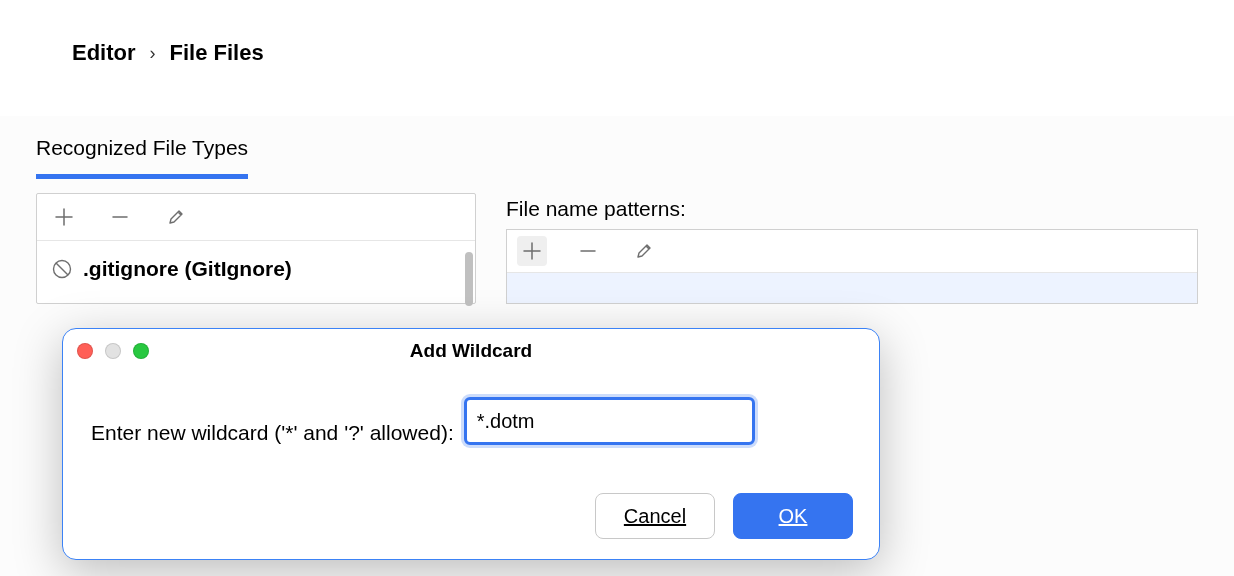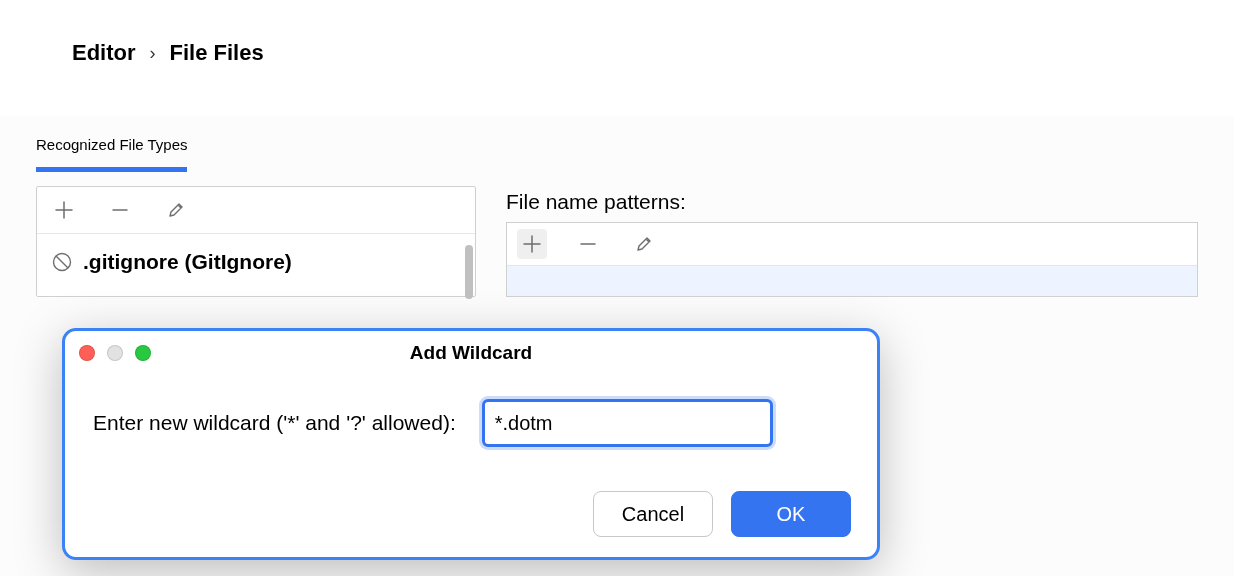--- a/index.html
+++ b/index.html
@@ -35,21 +35,21 @@
   }
   .content {
     background: #fcfcfc;
     height: 460px;
     margin: 0 -36px;
     padding: 0 36px;
   }
   .tabs {
     display: flex;
     gap: 50px;
-    font-size: 15px;
+    font-size: 21px;
     padding-top: 20px;
   }
   .tab {
     padding-bottom: 14px;
     cursor: pointer;
   }
   .tab.active {
     border-bottom: 5px solid #3574f0;
   }
   .panels {
@@ -131,21 +131,21 @@
   }
 
   
   .dialog {
     position: absolute;
     left: 62px;
     top: 328px;
     width: 818px;
     height: 232px;
     background: #fff;
-    border: 3px solid #3b82f6;
+    border: 1px solid #3b82f6;
     border-radius: 14px;
     box-shadow: 0 12px 48px rgba(0,0,0,0.25);
     overflow: hidden;
   }
   .dialog-titlebar {
     position: relative;
     height: 44px;
     display: flex;
     align-items: center;
     justify-content: center;
@@ -162,22 +162,22 @@
   .dot {
     width: 16px; height: 16px; border-radius: 50%;
     box-shadow: inset 0 0 0 1px rgba(0,0,0,0.12);
   }
   .dot.red { background: #ff5f57; }
   .dot.gray { background: #e2e2e2; }
   .dot.green { background: #28c840; }
   .dialog-body {
     padding: 24px 28px 0 28px;
     display: flex;
-    align-items: center;
-    gap: 26px;
+    align-items: flex-end;
+    gap: 10px;
     font-size: 21px;
   }
   .wildcard-input {
     flex: 0 0 270px;
     height: 48px;
     border: 3px solid #3574f0;
     border-radius: 6px;
     padding: 0 10px;
     font-size: 20px;
     font-family: inherit;
@@ -193,20 +193,21 @@
   }
   .btn {
     min-width: 120px;
     height: 46px;
     border-radius: 8px;
     font-size: 20px;
     font-family: inherit;
     cursor: pointer;
     border: 1px solid #c8c8c8;
     background: #fff;
+    text-decoration: underline;
   }
   .btn.primary {
     background: #3574f0;
     border-color: #3574f0;
     color: #ffffff;
   }
 </style>
 </head>
 <body>
 

